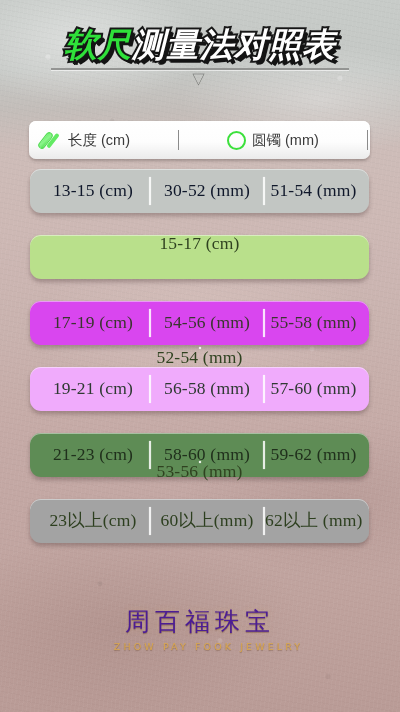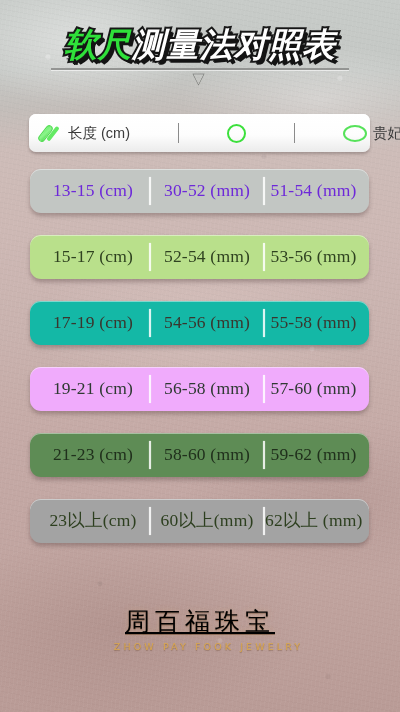--- a/index.html
+++ b/index.html
@@ -133,21 +133,21 @@
     left: -9px;
     top: -13px;
     font-size: 15px;
     color: #6e6f6c;
     line-height: 1;
   }
 
   
   #legend {
     position: absolute;
-    top: 114px;
+    top: 121px;
     left: 29px;
     width: 341px;
     height: 38px;
     box-sizing: border-box;
     background: linear-gradient(to bottom, #ffffff 0%, #fdfdfd 55%, #ebebeb 100%);
     border-radius: 7px;
     box-shadow: 0 2px 3px rgba(60,45,45,.30), inset 0 1px 0 #fff;
     display: flex;
     align-items: center;
     justify-content: space-between;
@@ -291,50 +291,51 @@
 
     <div class="legend-item">
       <span class="ico-ruler"></span>
       <span>长度 (cm)</span>
     </div>
 
     <span class="legend-sep"></span>
 
     <div class="legend-item">
       <span class="ico-circle"></span>
+      <span>圆镯 (mm)</span>
     </div>
 
     <span class="legend-sep"></span>
 
     <div class="legend-item">
       <span class="ico-ellipse"></span>
       <span>贵妃镯 (mm)</span>
     </div>
 
   </div>
 
   <div id="rows">
 
-    <div class="row" style="background: rgb(194, 198, 195); color: #6d28d9;">
+    <div class="row" style="background: rgb(194, 198, 195); color: #0f172a;">
       <span class="cell c0">13-15 (cm)</span>
       <span class="vsep"></span>
       <span class="cell c1">30-52 (mm)</span>
       <span class="vsep"></span>
       <span class="cell c2">51-54 (mm)</span>
     </div>
 
-    <div class="row" style="background: rgb(185, 224, 139); color: rgb(47, 66, 32);">
+    <div class="row" style="background: rgb(185, 224, 139); color: rgb(47, 66, 32); flex-direction: column;">
       <span class="cell c0">15-17 (cm)</span>
       <span class="vsep"></span>
       <span class="cell c1">52-54 (mm)</span>
       <span class="vsep"></span>
       <span class="cell c2">53-56 (mm)</span>
     </div>
 
-    <div class="row" style="background: #14b8a6; color: rgb(58, 54, 46);">
+    <div class="row" style="background: #d946ef; color: rgb(58, 54, 46);">
       <span class="cell c0">17-19 (cm)</span>
       <span class="vsep"></span>
       <span class="cell c1">54-56 (mm)</span>
       <span class="vsep"></span>
       <span class="cell c2">55-58 (mm)</span>
     </div>
 
     <div class="row" style="background: #f0abfc; color: rgb(46, 58, 50);">
       <span class="cell c0">19-21 (cm)</span>
       <span class="vsep"></span>
@@ -355,17 +356,17 @@
       <span class="cell c0">23以上(cm)</span>
       <span class="vsep"></span>
       <span class="cell c1">60以上(mm)</span>
       <span class="vsep"></span>
       <span class="cell c2">62以上 (mm)</span>
     </div>
 
   </div>
 
   <div id="footer-logo">
-    <div class="logo-cn" style="color: #000000; text-decoration: underline;">周百福珠宝</div>
+    <div class="logo-cn" style="color: #4c1d95;">周百福珠宝</div>
     <div class="logo-en" style="color: rgb(217, 166, 78);">ZHOW PAY FOOK JEWELRY</div>
   </div>
 
 </div>
 
 </body></html>

